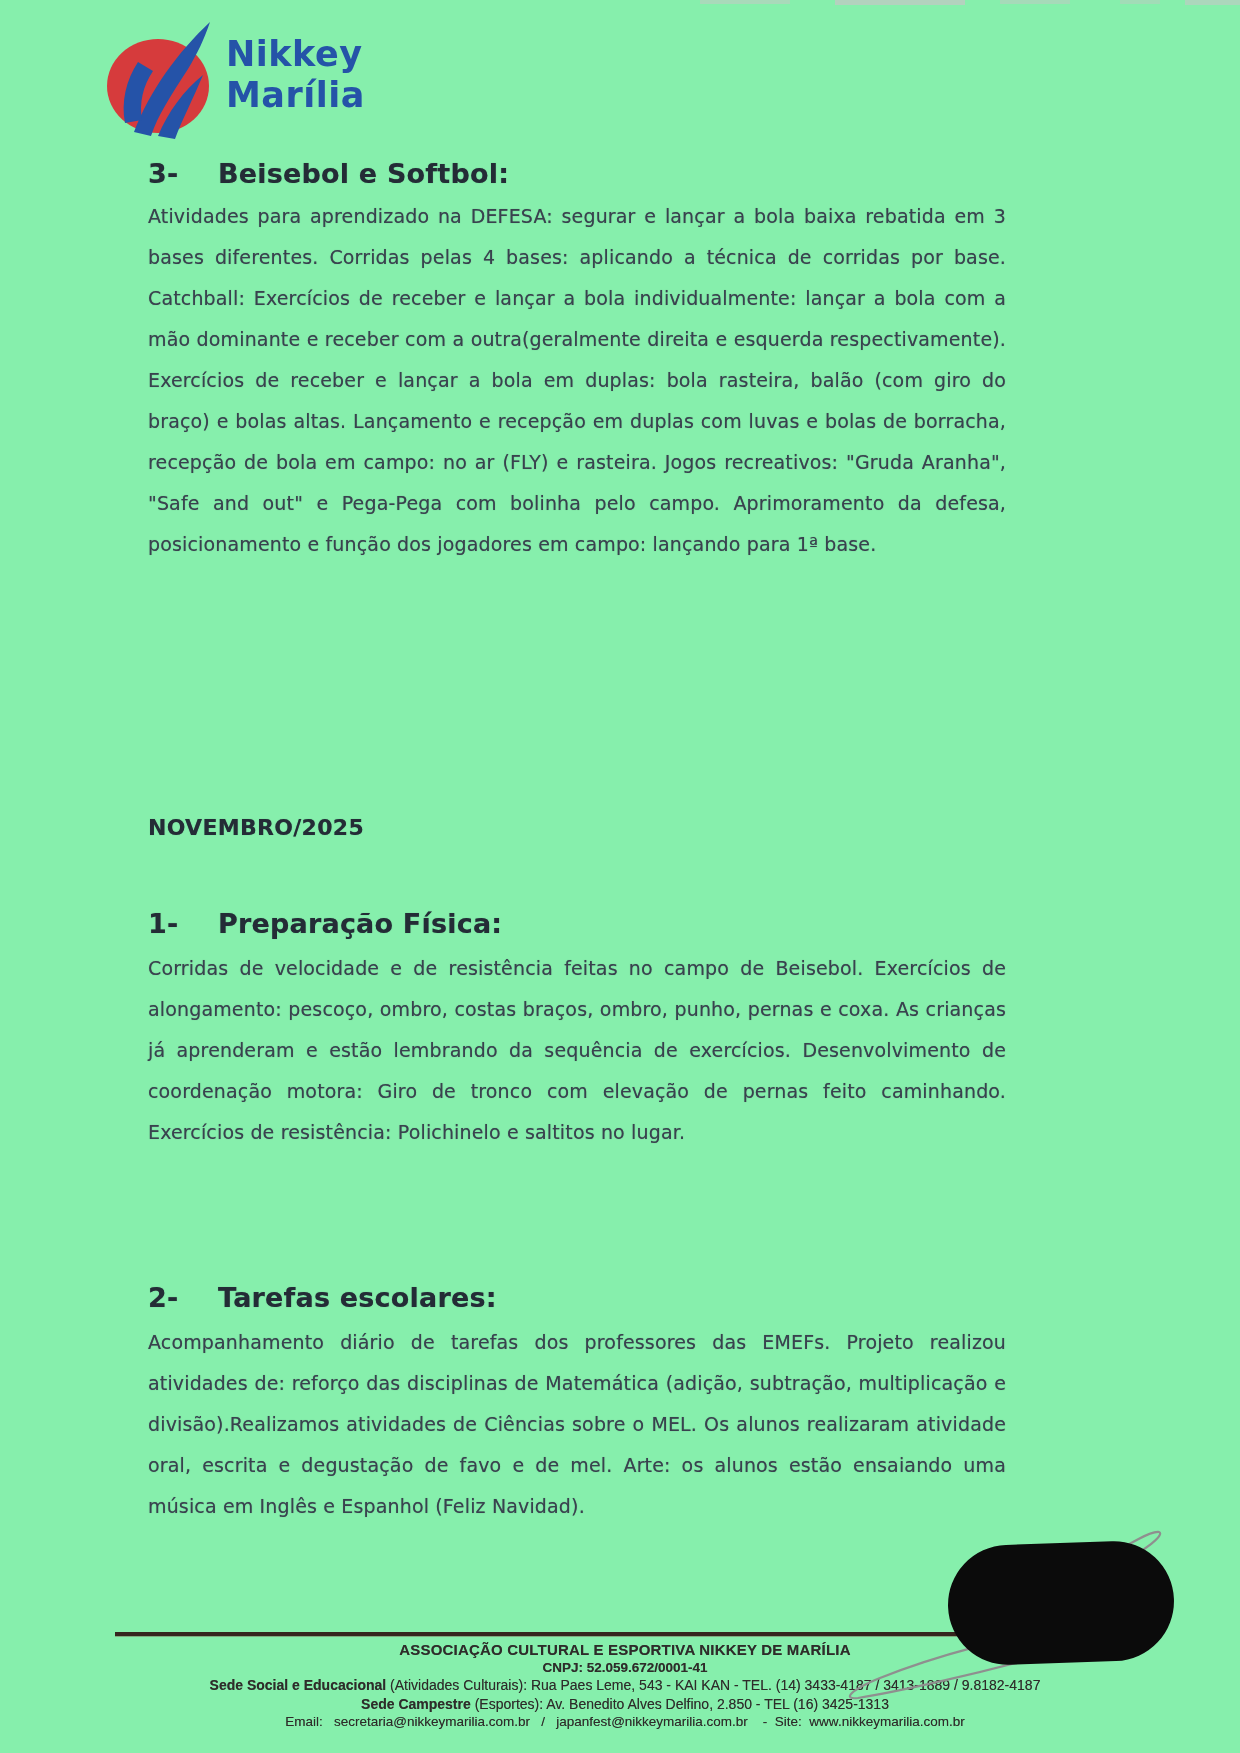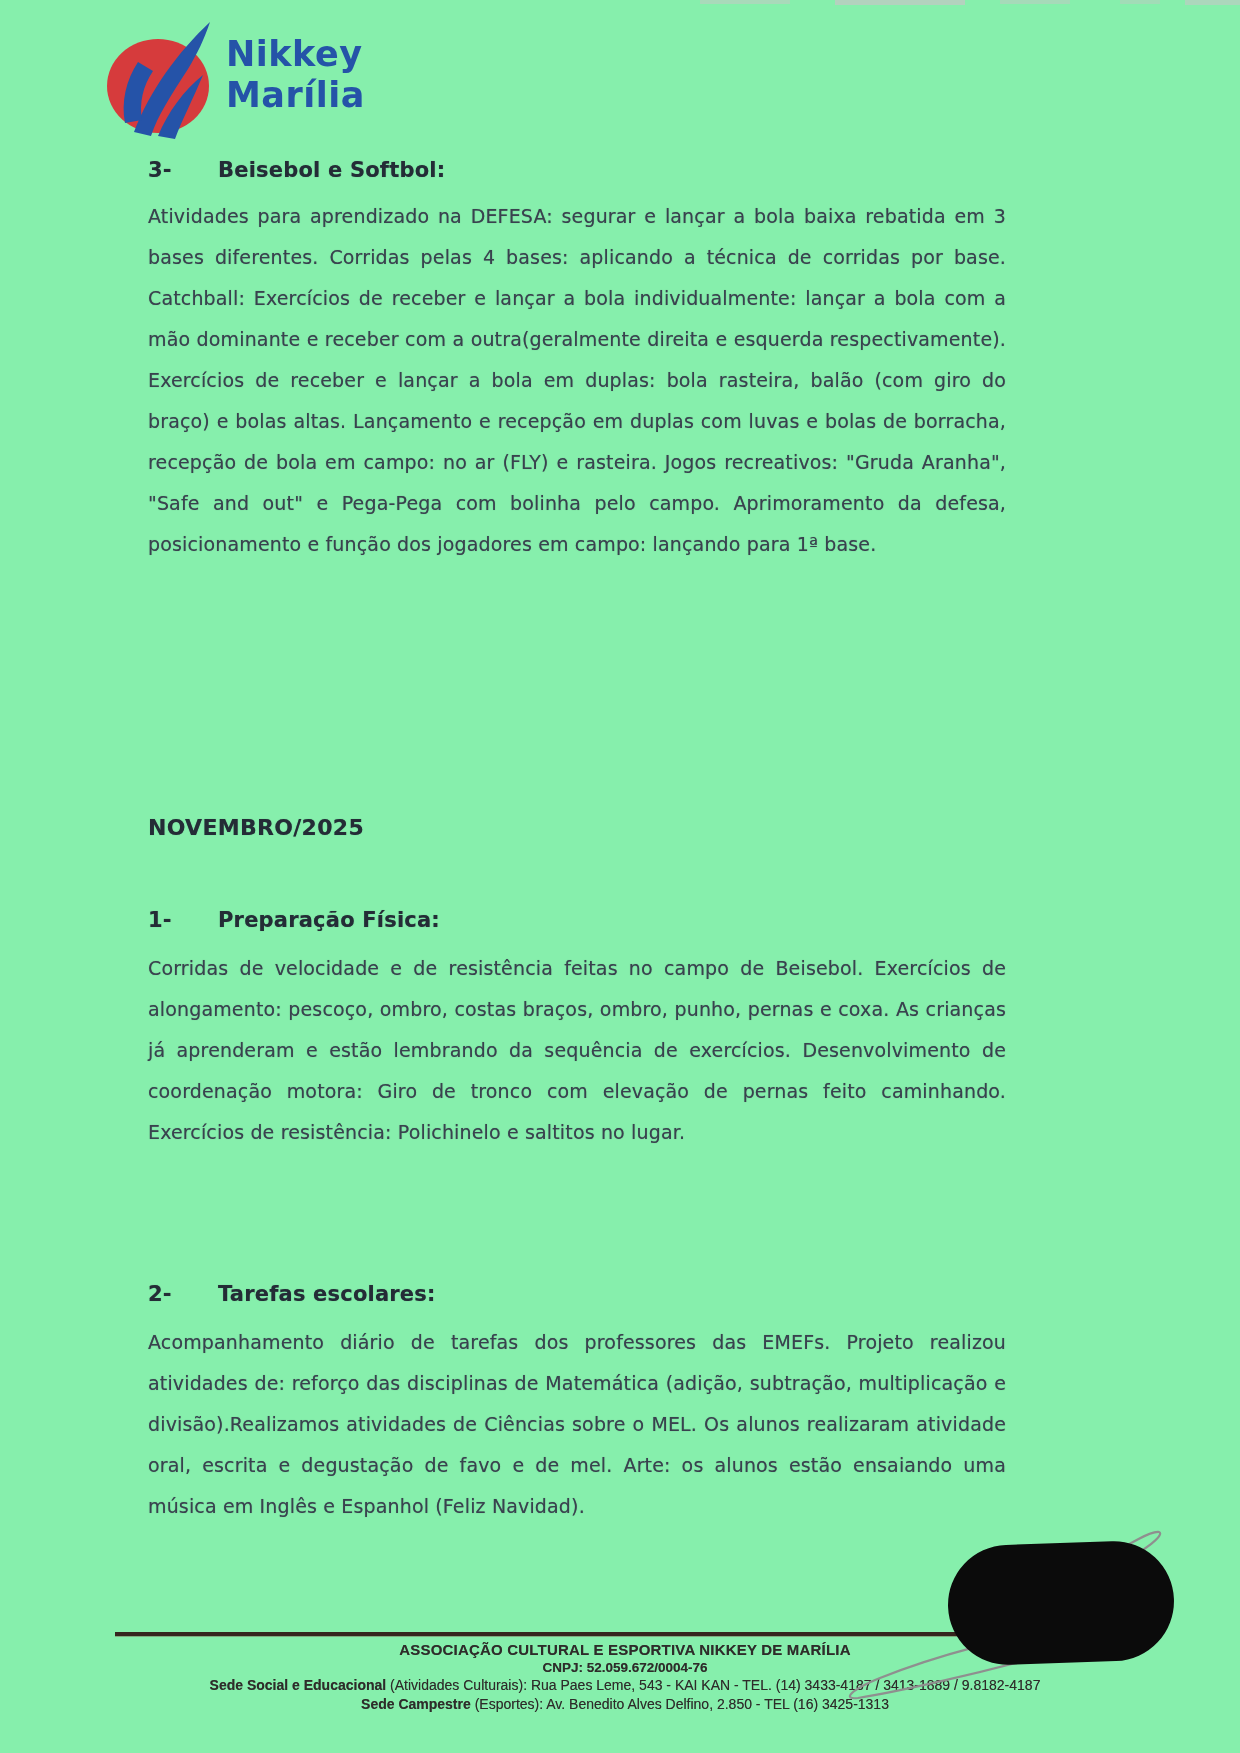--- a/index.html
+++ b/index.html
@@ -26,21 +26,21 @@
     position: absolute; left: 128px;
     font-weight: bold; font-size: 35px; letter-spacing: 0.5px;
     font-family: "DejaVu Sans", sans-serif;
   }
   .logo-word.w1 { top: 22px; }
   .logo-word.w2 { top: 63px; }
 
   
   .sec-heading {
     position: absolute; left: 148px;
-    font-weight: bold; font-size: 21px; color: #242c36;
+    font-weight: bold; font-size: 27px; color: #242c36;
     letter-spacing: 0.2px;
     text-shadow: 0 0 0.7px rgba(30,40,52,0.5);
   }
   .sec-heading .num { display: inline-block; width: 70px; }
   .month-heading {
     position: absolute; left: 148px; top: 815px;
     font-weight: bold; font-size: 22px; color: #242c36;
     letter-spacing: 0.3px;
     text-shadow: 0 0 0.7px rgba(30,40,52,0.5);
   }
@@ -113,23 +113,24 @@
   <p class="body-par" style="top:948px">Corridas de velocidade e de resistência feitas no campo de Beisebol. Exercícios de alongamento: pescoço, ombro, costas braços, ombro, punho, pernas e coxa. As crianças já aprenderam e estão lembrando da sequência de exercícios. Desenvolvimento de coordenação motora: Giro de tronco com elevação de pernas feito caminhando. Exercícios de resistência: Polichinelo e saltitos no lugar.</p>
 
   <div class="sec-heading" style="top:1282px">
     <span class="num">2-</span><span>Tarefas escolares:</span>
   </div>
   <p class="body-par" style="top:1322px">Acompanhamento diário de tarefas dos professores das EMEFs. Projeto realizou atividades de: reforço das disciplinas de Matemática (adição, subtração, multiplicação e divisão).Realizamos atividades de Ciências sobre o MEL. Os alunos realizaram atividade oral, escrita e degustação de favo e de mel. Arte: os alunos estão ensaiando uma música em Inglês e Espanhol (Feliz Navidad).</p>
 
   <div class="footer-rule"></div>
   <div class="footer">
     <div class="org">ASSOCIAÇÃO CULTURAL E ESPORTIVA NIKKEY DE MARÍLIA</div>
-    <div class="cnpj">CNPJ: 52.059.672/0004-76</div>
+    <div class="cnpj">CNPJ: 52.059.672/0001-41</div>
     <div class="sede"><b>Sede Social e Educacional</b><span> (Atividades Culturais): Rua Paes Leme, 543 - KAI KAN - TEL. (14) 3433-4187 / 3413-1889 / 9.8182-4187</span></div>
     <div class="sede"><b>Sede Campestre</b><span> (Esportes): Av. Benedito Alves Delfino, 2.850 - TEL (16) 3425-1313</span></div>
+    <div class="email">Email:   secretaria@nikkeymarilia.com.br   /   japanfest@nikkeymarilia.com.br    -  Site:  www.nikkeymarilia.com.br</div>
   </div>
 
   <svg class="sig-overlay" width="1240" height="1753" viewBox="0 0 1240 1753" aria-hidden="true">
     <path d="M1070 1648 C980 1674, 890 1693, 858 1698 C842 1700, 850 1690, 880 1678 C940 1654, 1010 1637, 1062 1628" fill="none" stroke="#8f8f8f" stroke-width="2.2"></path>
     <path d="M1100 1562 C1128 1544, 1150 1531, 1159 1532 C1165 1534, 1148 1550, 1112 1567" fill="none" stroke="#8f8f8f" stroke-width="2.2"></path>
   </svg>
 
   <div class="redaction"></div>
 
 </div>

